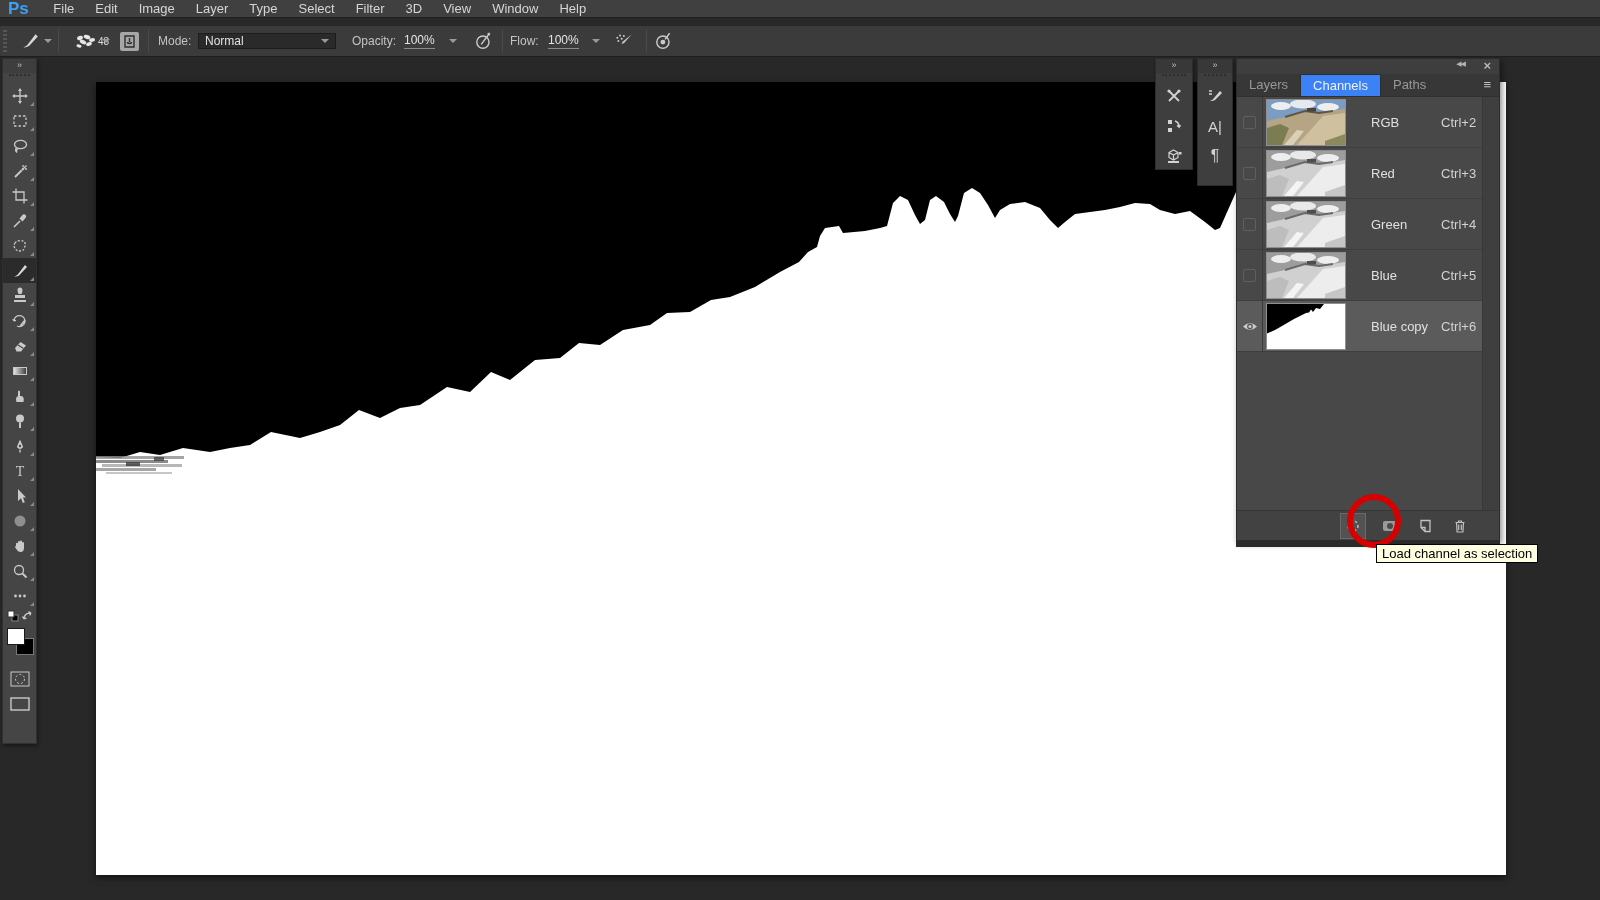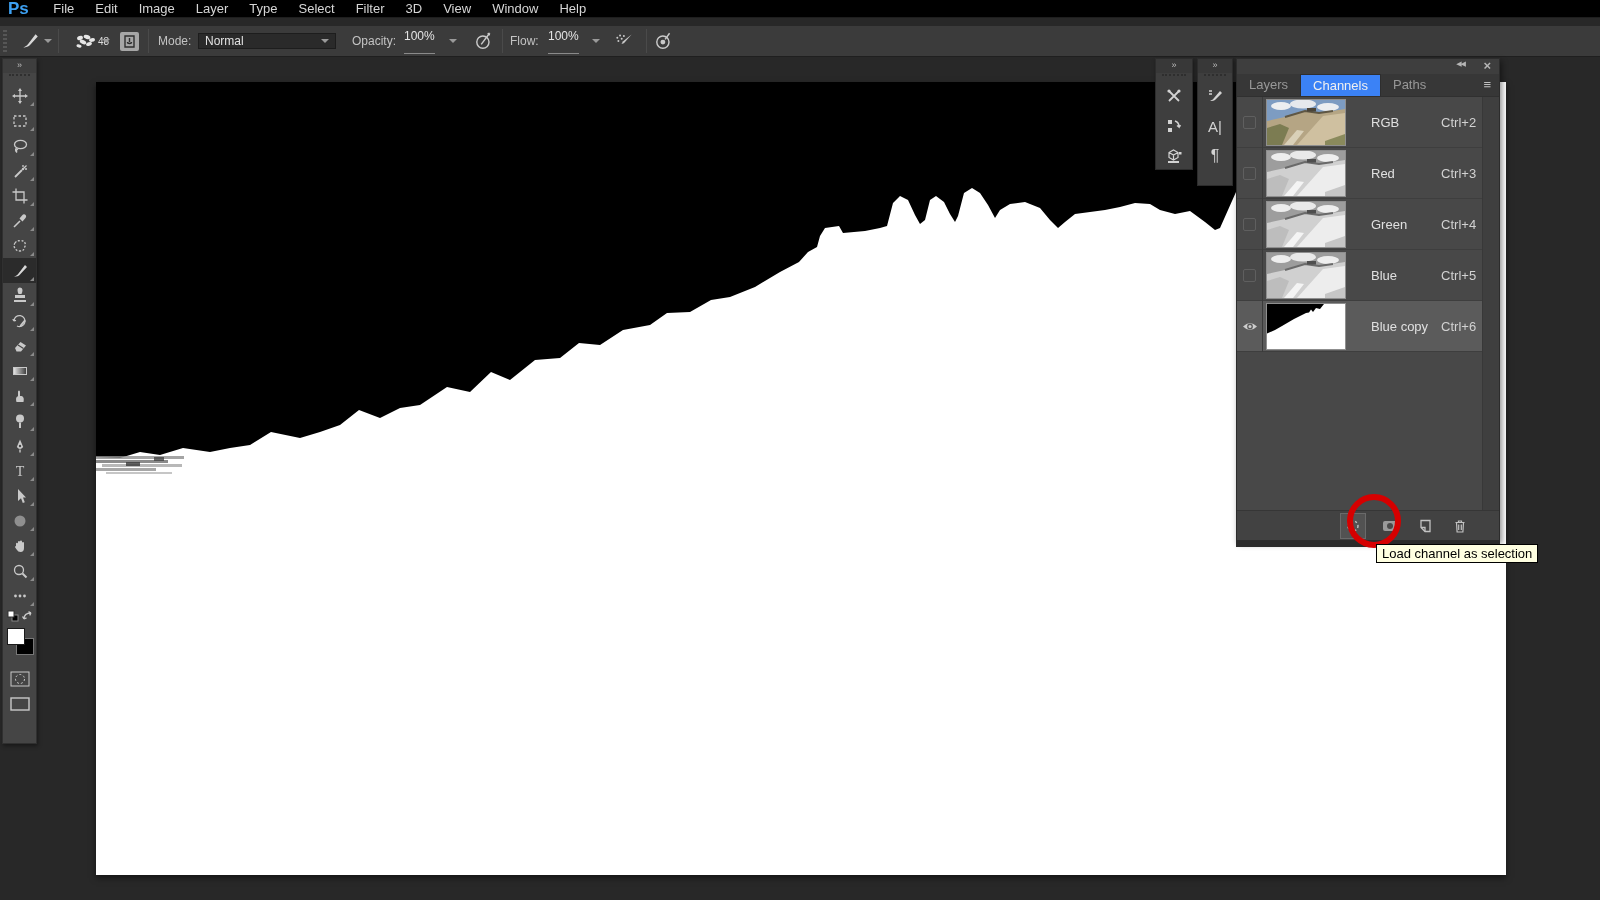--- a/index.html
+++ b/index.html
@@ -1,33 +1,33 @@
 <!DOCTYPE html>
 <html><head>
 <meta charset="utf-8">
 <style>
   * { margin:0; padding:0; box-sizing:border-box; }
   html,body { width:1600px; height:900px; overflow:hidden; }
   body { background:#282828; font-family:"Liberation Sans",sans-serif; position:relative; }
 
   
-  #menubar { position:absolute; left:0; top:0; width:1600px; height:18px; background:#000000;
+  #menubar { position:absolute; left:0; top:0; width:1600px; height:18px; background:#404040;
              border-bottom:1px solid #1e1e1e; display:flex; align-items:center; }
   #ps-logo { color:#3da0f2; font-weight:bold; font-size:17px; margin:0 14px 0 8px; letter-spacing:0; }
   .menu-item { color:#d6d6d6; font-size:13px; padding:0 10.5px; line-height:25px; cursor:default; }
 
   
   #optionsbar { position:absolute; left:0; top:26px; width:1600px; height:31px; background:#3b3b3b;
                 border-bottom:1px solid #1f1f1f; }
   #optionsbar .grip-v { position:absolute; left:3px; top:4px; width:4px; height:22px;
       background-image:repeating-linear-gradient(#565656 0 2px, transparent 2px 4px); }
   .ob { position:absolute; top:0; height:30px; display:flex; align-items:center; color:#c9c9c9; font-size:12px; }
   .ob-sep { position:absolute; top:3px; width:1px; height:24px; background:#2d2d2d; border-right:1px solid #4a4a4a; }
   .ob-label { color:#c3c3c3; }
-  .ob-value { color:#e4e4e4; border-bottom:1px solid #8a8a8a; padding-bottom:10px; }
+  .ob-value { color:#e4e4e4; border-bottom:1px solid #8a8a8a; padding-bottom:1px; }
   .caret-down { width:0; height:0; border-left:4px solid transparent; border-right:4px solid transparent;
                 border-top:4px solid #9a9a9a; display:inline-block; }
   .combo { width:138px; height:16px; background:#2a2a2a; border:1px solid #1d1d1d; color:#e2e2e2;
            display:flex; align-items:center; padding:0 6px; font-size:12px; justify-content:space-between; }
   #brush-preset { display:flex; flex-direction:row; align-items:center; line-height:10px; }
   #brush-preset .num { font-size:10px; color:#ddd; margin-top:1px; }
   #toggle-brush-btn { width:19px; height:19px; background:#a6a6a6; border-radius:2px; display:flex;
                       align-items:center; justify-content:center; }
 
   

